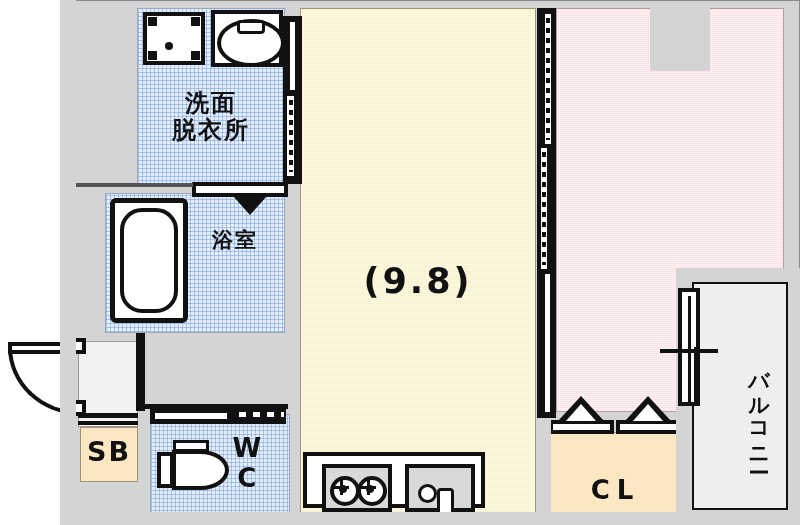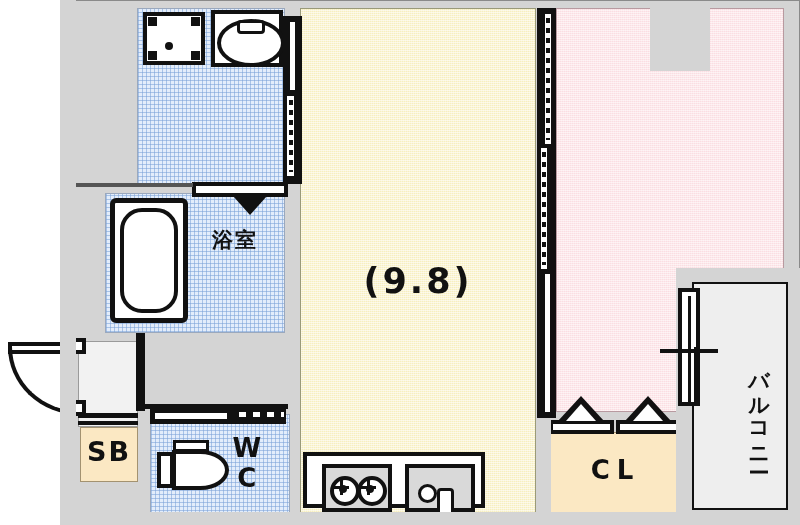--- a/index.html
+++ b/index.html
@@ -270,20 +270,22 @@
   <div class="abs wall" style="left:60px; top:0px; width:740px; height:525px;"></div>
 
   <div class="abs room floor-dk" style="left:300px; top:8px; width:236px; height:512px;"></div>
   <div class="abs label lbl-dk" style="left:330px; top:262px; width:176px;">(9.8)</div>
 
   <div class="abs room floor-washitsu" style="left:556px; top:8px; width:228px; height:404px;"></div>
 
   <div class="abs wall-plain" style="left:650px; top:7px; width:60px; height:64px;"></div>
 
   <div class="abs room floor-tile" style="left:137px; top:8px; width:148px; height:178px;"></div>
+  <div class="abs label lbl-jp-md" style="left:140px; top:90px; width:142px;">洗面
+脱衣所</div>
 
   <div class="abs wm-pan" style="left:143px; top:12px; width:62px; height:53px;">
     <div class="wm-foot" style="left:1px; top:1px;"></div>
     <div class="wm-foot" style="right:1px; top:1px;"></div>
     <div class="wm-foot" style="left:1px; bottom:1px;"></div>
     <div class="wm-foot" style="right:1px; bottom:1px;"></div>
     <div class="wm-drain" style="left:18px; top:26px;"></div>
   </div>
 
   <div class="abs vanity" style="left:211px; top:10px; width:72px; height:57px;">
@@ -343,21 +345,21 @@
       <div class="burner-bar" style="left:41px; top:11px; width:3px; height:16px;"></div>
     </div>
 
     <div class="sink-box" style="left:98px; top:8px; width:62px; height:40px;">
       <div class="sink-drain" style="left:9px; top:16px; width:13px; height:13px;"></div>
       <div class="sink-faucet" style="left:28px; top:20px; width:11px; height:28px;"></div>
     </div>
   </div>
 
   <div class="abs room floor-cream" style="left:549px; top:432px; width:133px; height:88px;"></div>
-  <div class="abs label lbl-cl" style="left:549px; top:456px; width:133px;">CL</div>
+  <div class="abs label lbl-cl" style="left:549px; top:476px; width:133px;">CL</div>
 
   <div class="abs cl-rail" style="left:549px; top:420px; width:65px; height:14px;"></div>
   <div class="abs cl-rail" style="left:616px; top:420px; width:66px; height:14px;"></div>
   <div class="abs tri-up-black" style="left:558px; top:396px;"></div>
   <div class="abs tri-up-white" style="left:566px; top:404px;"></div>
   <div class="abs tri-up-black" style="left:625px; top:396px;"></div>
   <div class="abs tri-up-white" style="left:633px; top:404px;"></div>
 
   <div class="abs wall-plain" style="left:676px; top:268px; width:124px; height:257px;"></div>
   <div class="abs room floor-balcony" style="left:692px; top:282px; width:96px; height:232px;"></div>

